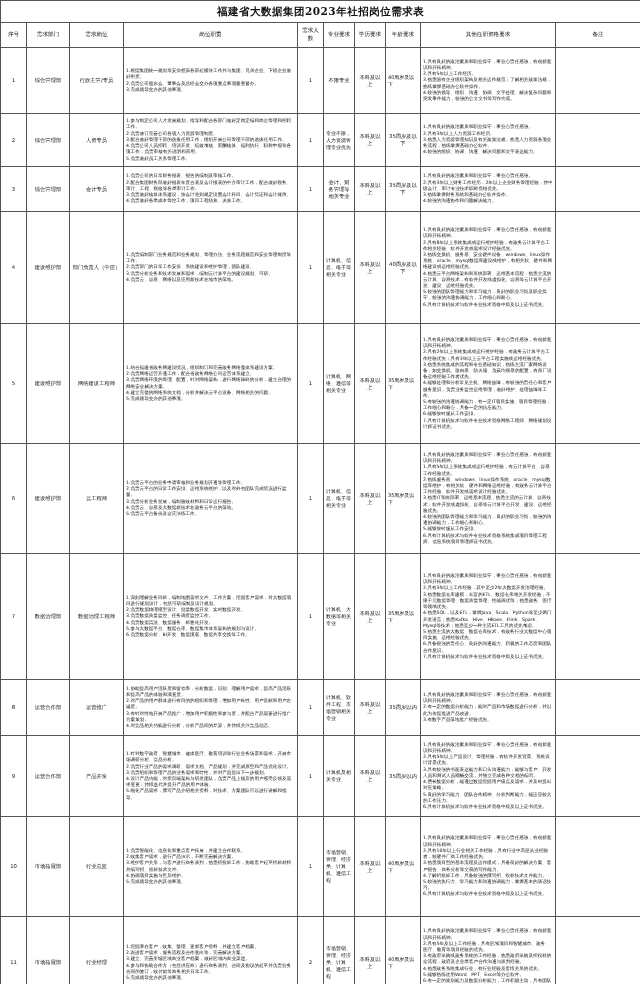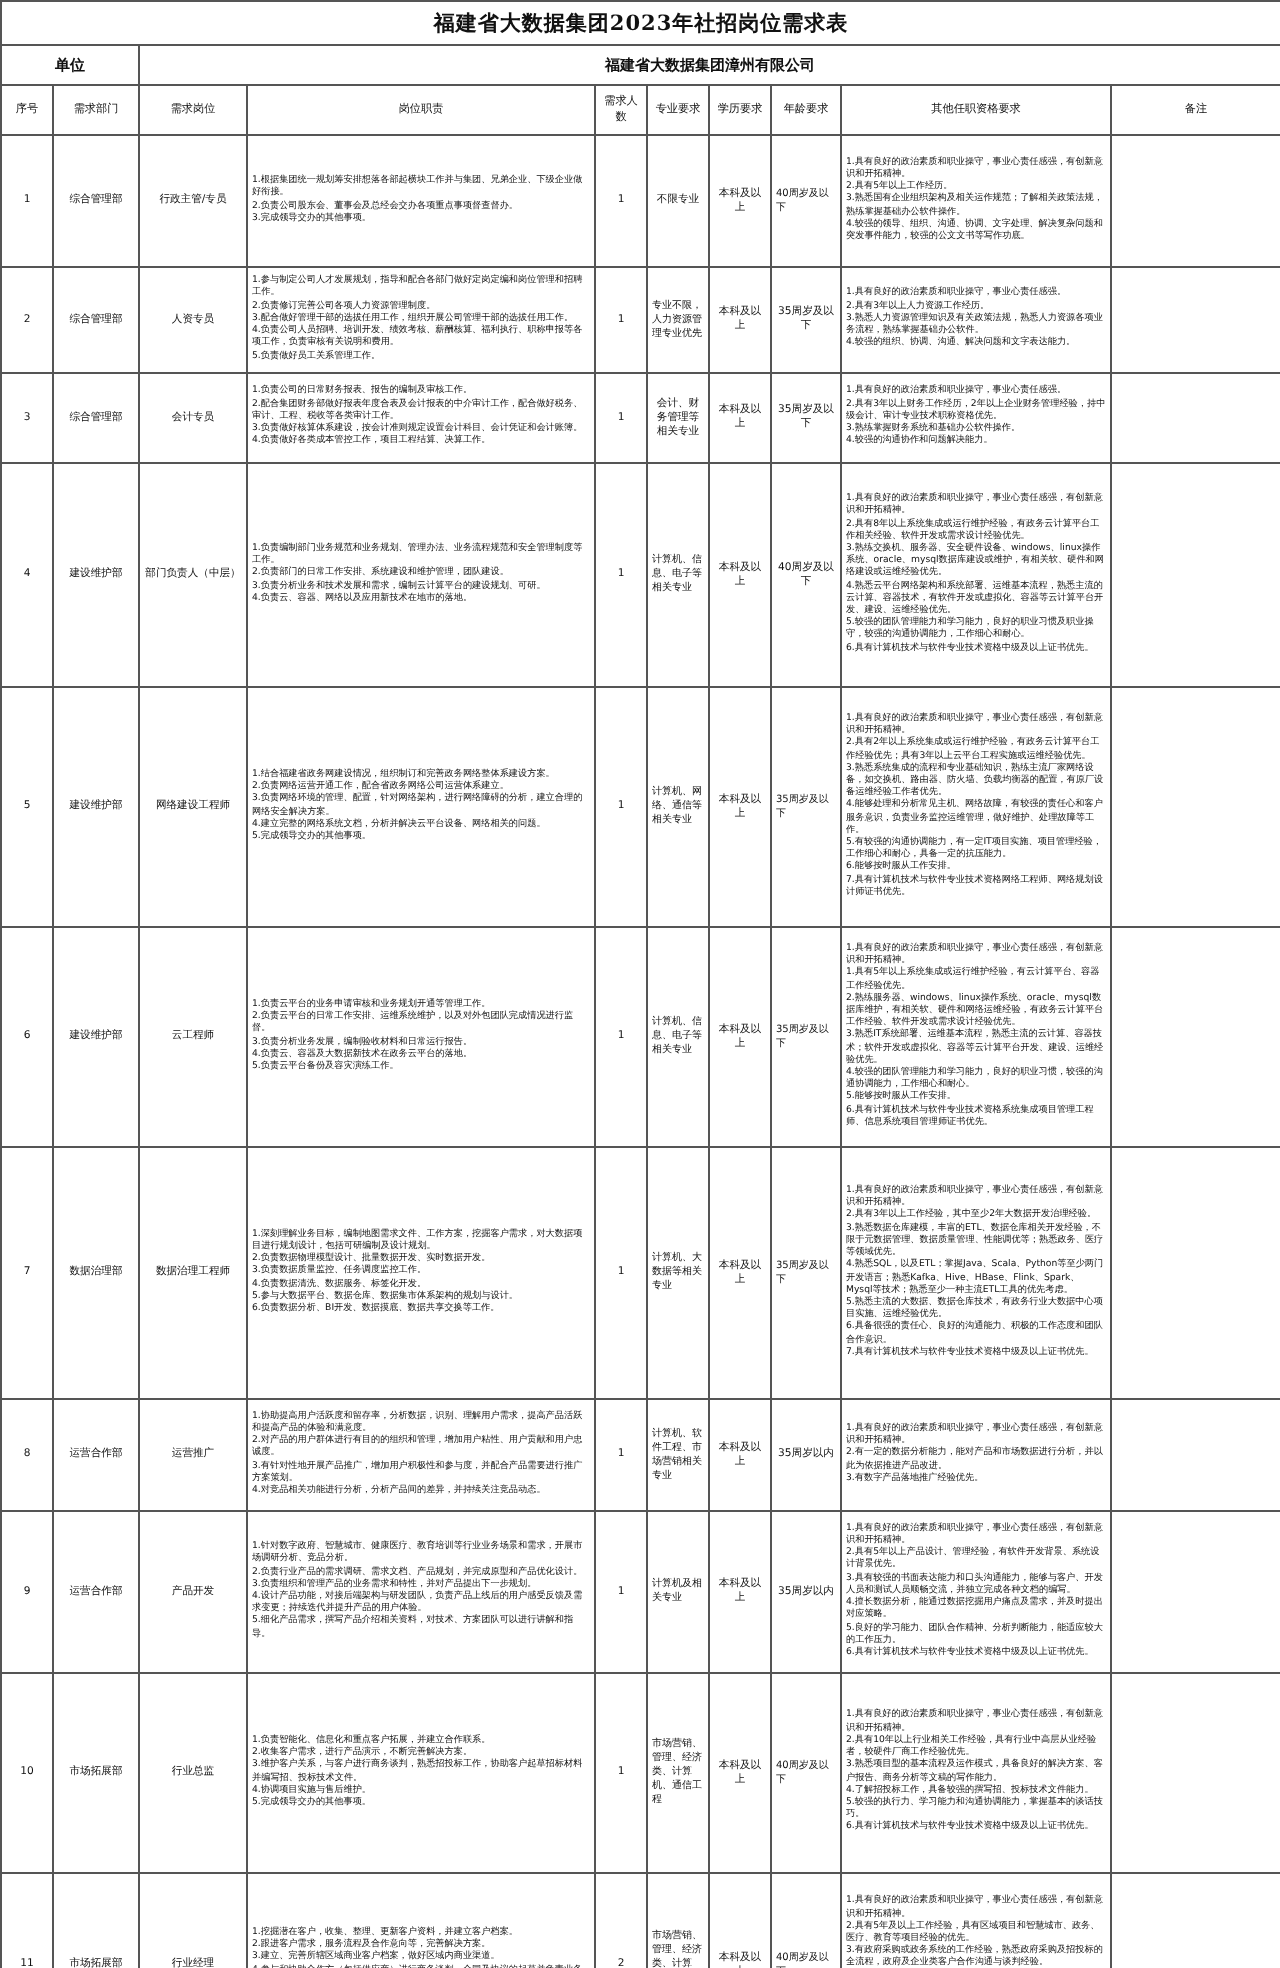--- a/index.html
+++ b/index.html
@@ -28,24 +28,20 @@
       <col style="width:31px">
       <col style="width:31px">
       <col style="width:35px">
       <col style="width:135px">
       <col style="width:85px">
     </colgroup>
     <tbody id="tbody">
       <tr>
         <td class="title-cell" colspan="10">福建省大数据集团2023年社招岗位需求表</td>
       </tr>
-      <tr>
-        <td class="unit-label" colspan="2">单位</td>
-        <td class="unit-value" colspan="8">福建省大数据集团漳州有限公司</td>
-      </tr>
       <tr class="hdr">
         <td>序号</td>
         <td>需求部门</td>
         <td>需求岗位</td>
         <td>岗位职责</td>
         <td>需求人数</td>
         <td>专业要求</td>
         <td>学历要求</td>
         <td>年龄要求</td>
         <td>其他任职资格要求</td>

